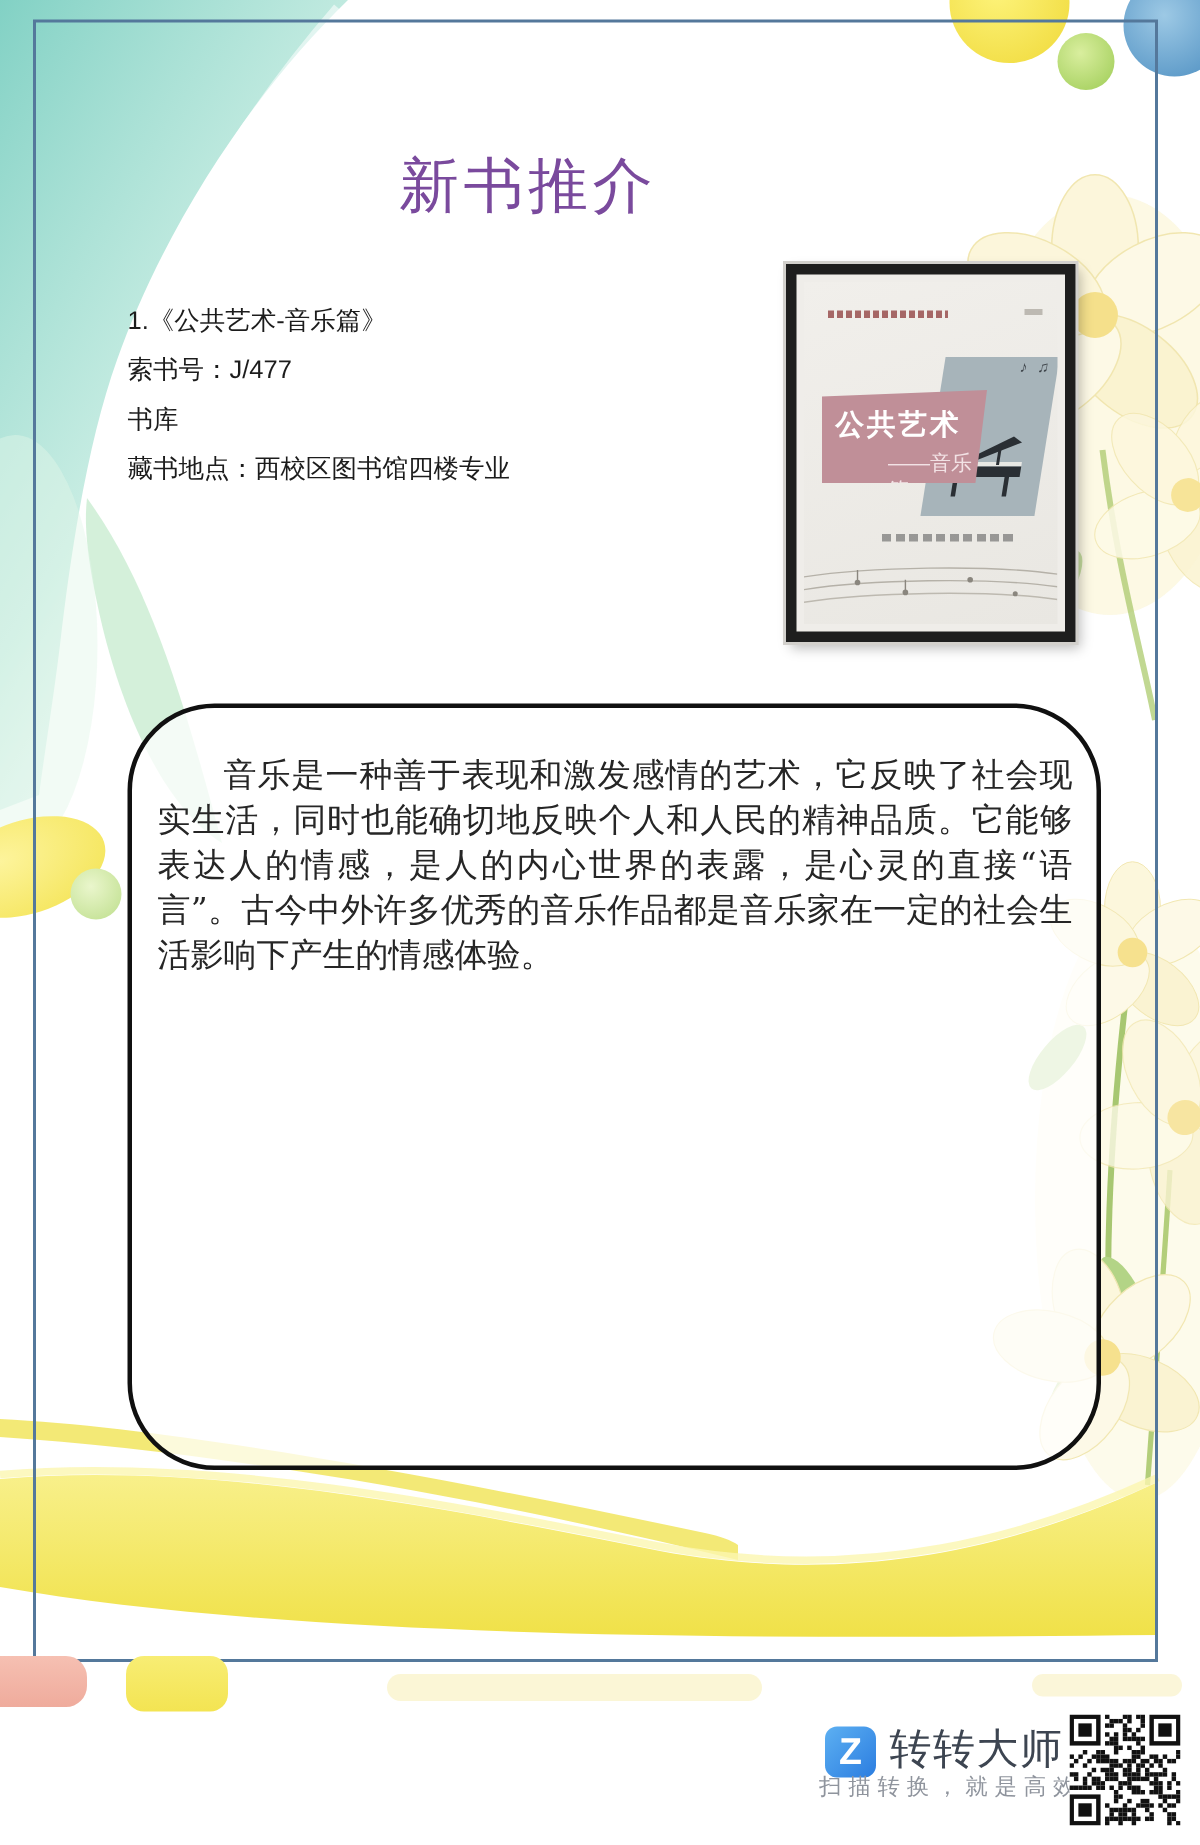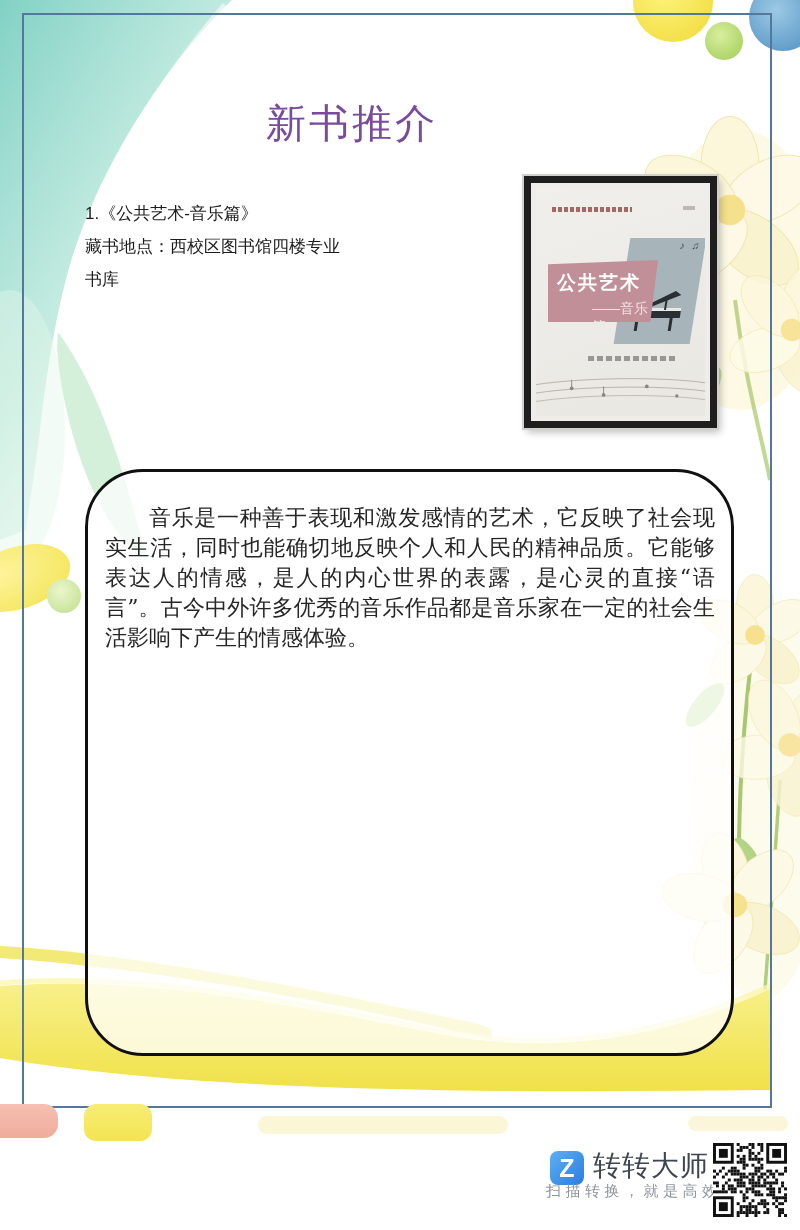--- a/index.html
+++ b/index.html
@@ -27,21 +27,21 @@
   .cover-notes{position:absolute;right:4px;top:2px;font-size:10px;color:#3c4248;letter-spacing:2px;}
   .cover-pink{position:absolute;left:12px;top:72px;width:110px;height:62px;background:#c08f98;
          clip-path:polygon(0 7%,100% 0,93% 100%,0 100%);}
   .cover-pink .bktitle{margin:10px 0 0 9px;color:#ffffff;font-size:19px;font-weight:bold;
          letter-spacing:2px;font-family:"Liberation Sans",sans-serif;}
   .cover-pink .bksub{margin:4px 0 0 44px;color:#f2e2e5;font-size:14px;}
   .cover-author{position:absolute;left:52px;top:168px;width:88px;height:5px;opacity:.65;
          background:repeating-linear-gradient(90deg,#6b6b6b 0 6px,rgba(0,0,0,0) 6px 9px);}
   .cover-staff{position:absolute;left:0;top:186px;width:100%;height:40px;}
   
-  .descbox{position:absolute;left:85px;top:469px;width:649px;height:587px;box-sizing:border-box;
+  .descbox{position:absolute;left:85px;top:469px;width:649px;height:511px;box-sizing:border-box;
          border:3px solid #101010;border-radius:58px;background:rgba(255,255,255,.75);}
   .descbox .inner{padding:31px 16px 0 17px;}
   .descbox p{margin:0;text-indent:2em;text-align:justify;
          font-family:"DejaVu Serif","Liberation Serif",serif;
          font-size:22px;line-height:29.9px;color:#262626;}
   
   .pill-pink{position:absolute;left:0;top:1104px;width:58px;height:34px;border-radius:0 14px 14px 0;
          background:linear-gradient(180deg,#f6c0b2,#efab9c);}
   .pill-yellow{position:absolute;left:84px;top:1104px;width:68px;height:37px;border-radius:12px;
          background:linear-gradient(180deg,#f8ed74,#f3e452);}
@@ -148,22 +148,23 @@
       <path d="M0,983 C140,971 300,1003 440,1031 C580,1057 690,1023 772,985" stroke="#fbf6b0" stroke-width="5" fill="none" opacity="0.8"></path>
     </g>
   </svg>
 
   <div class="frame"></div>
 
   <h1 class="title">新书推介</h1>
 
   <div class="info">
     <div>1.《公共艺术-音乐篇》</div>
+    <div>索书号：J/477</div>
+    <div>书库</div>
     <div>藏书地点：西校区图书馆四楼专业</div>
-    <div>书库</div>
   </div>
 
   <div class="cover">
     <div class="cover-inner">
       <div class="cover-redline"></div>
       <div class="cover-corner"></div>
       <div class="cover-gray">
         <div class="cover-notes">♪ ♫</div>
         <svg width="62" height="52" viewBox="0 0 62 52" style="position:absolute;left:8px;top:48px;">
           <polygon points="10,24 46,5 52,9 16,24" fill="#2a2f34"></polygon>

